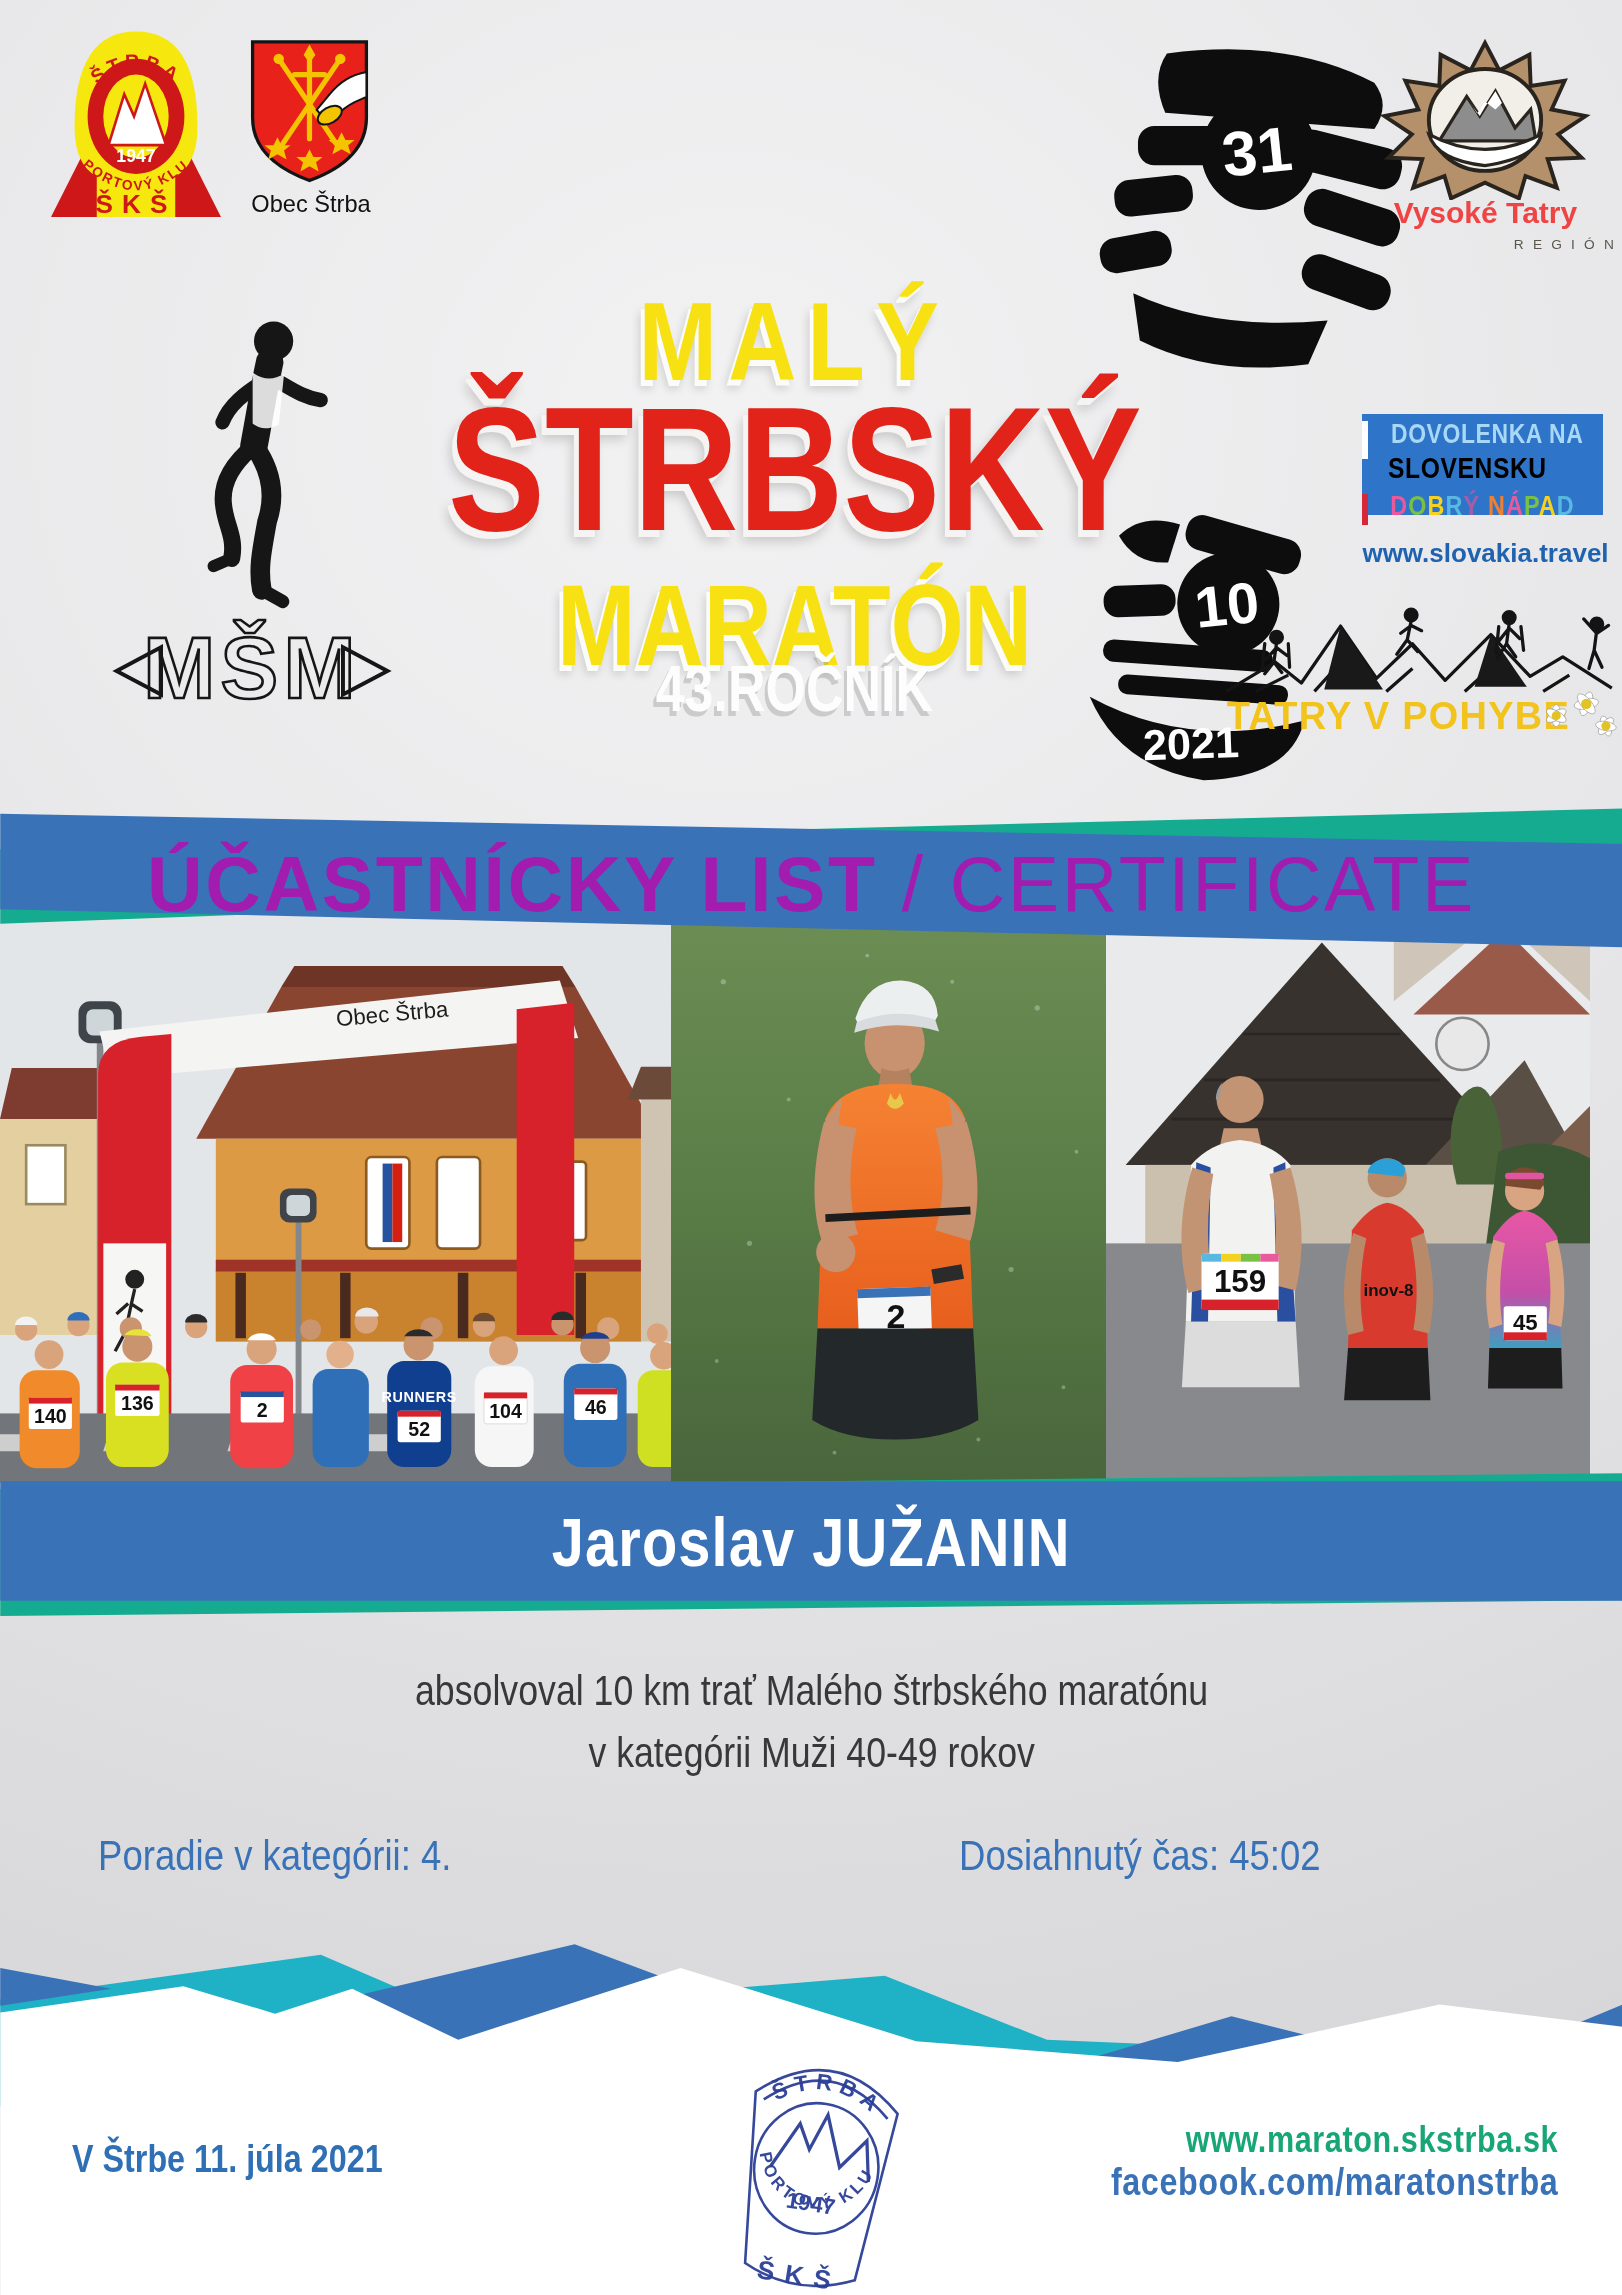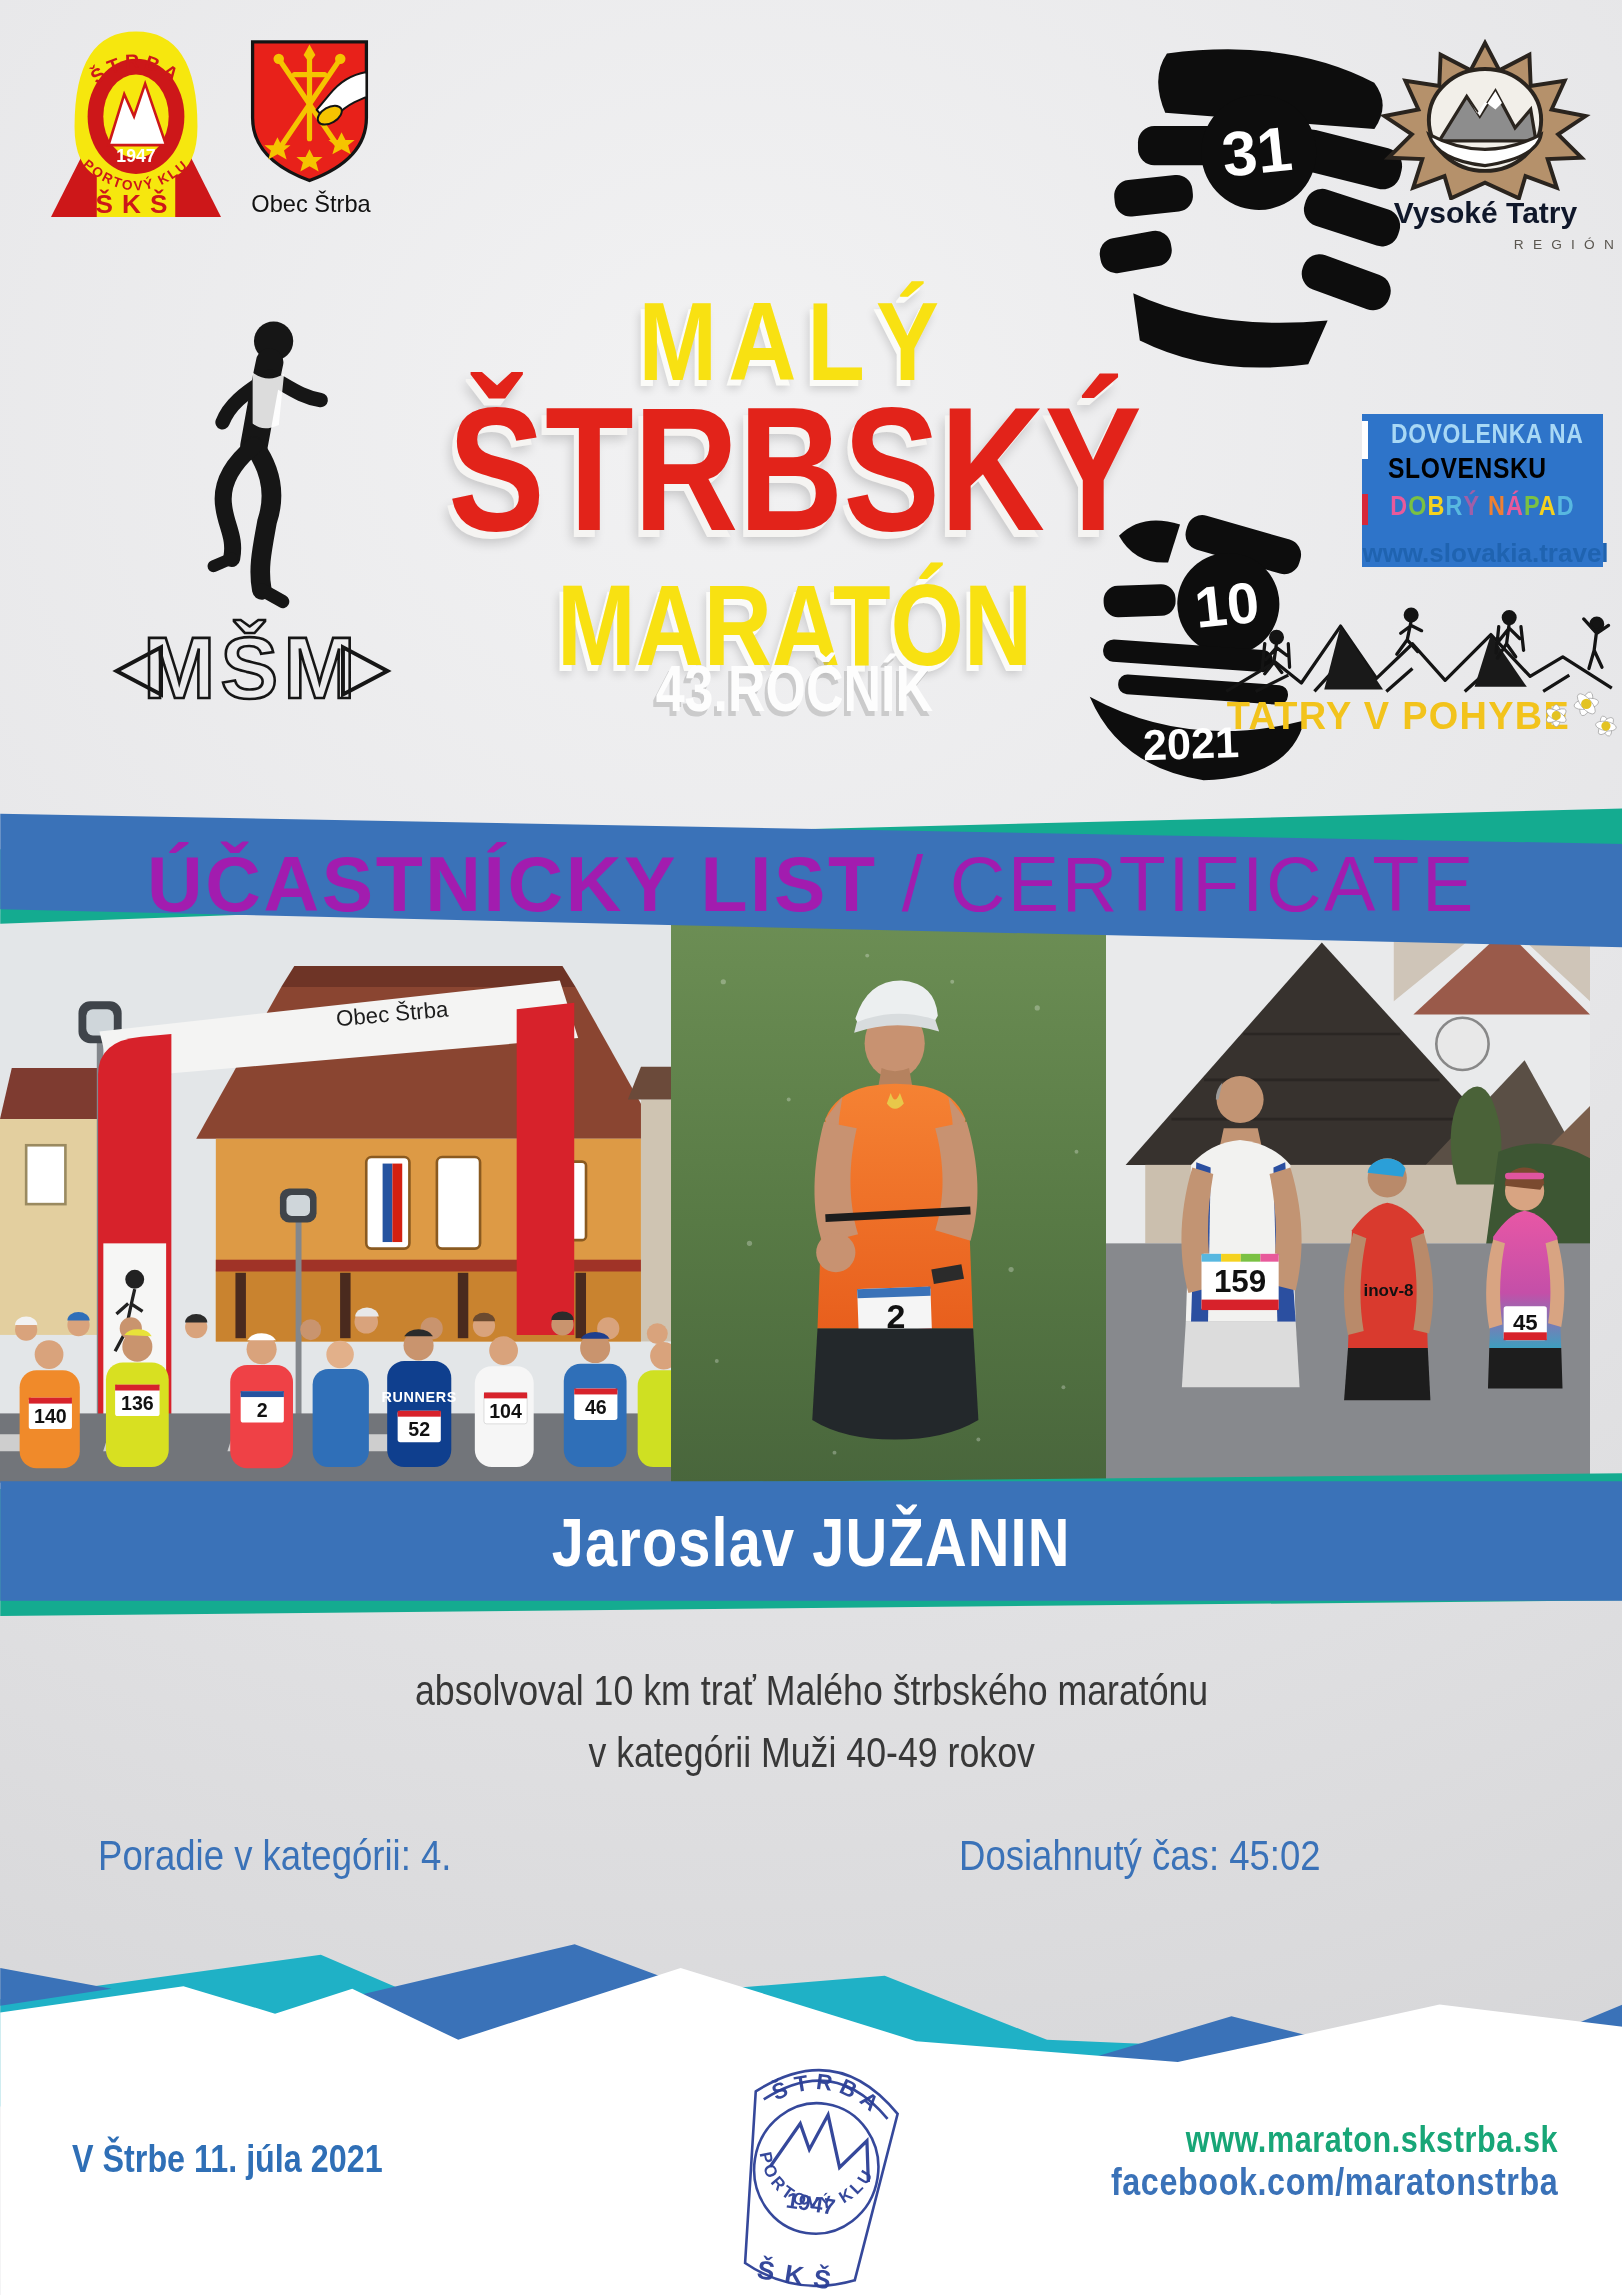--- a/index.html
+++ b/index.html
@@ -14,23 +14,23 @@
   .cond85{display:inline-block;transform:scaleX(.85);transform-origin:center;}
   .cond80{display:inline-block;transform:scaleX(.8);transform-origin:center;}
 
   
   #sks-logo{left:47px;top:17px;width:178px;height:204px;z-index:3;}
   #obec-logo{left:246px;top:34px;width:127px;height:157px;z-index:3;}
   #obec-caption{left:216px;top:191px;width:190px;text-align:center;font-size:23.6px;color:#111;z-index:3;}
   #msm-logo{left:98px;top:294px;width:308px;height:445px;z-index:3;}
   #shoe-print{left:1040px;top:26px;width:373px;height:759px;z-index:3;}
   #vt-logo{left:1374px;top:36px;width:222px;height:164px;z-index:3;}
-  #vt-name{left:1348px;top:196px;width:275px;text-align:center;font-size:30px;font-weight:700;color:#0f172a;z-index:3;}
+  #vt-name{left:1348px;top:196px;width:275px;text-align:center;font-size:30px;font-weight:700;color:#ef4444;z-index:3;}
   #vt-region{left:1348px;top:230px;width:275px;text-align:right;font-size:13.7px;letter-spacing:9.2px;color:#5a564f;z-index:3;margin-top:7px;}
-  #dovolenka{left:1362px;top:414px;width:241px;height:153px;background:var(--c-dovolenka-bg);z-index:3;text-decoration:underline;}
+  #dovolenka{left:1362px;top:414px;width:241px;height:101px;background:var(--c-dovolenka-bg);z-index:3;text-decoration:underline;}
   #dovolenka .bar-w{position:absolute;left:0;top:6.5px;width:5.9px;height:38px;background:#fff;}
   #dovolenka .bar-r{position:absolute;left:0;top:80px;width:5.9px;height:31px;background:#d6273a;}
   #dov-l1{position:absolute;left:11.8px;top:5.2px;font-size:27px;font-weight:700;color:var(--c-dovolenka-light);letter-spacing:0.7px;}
   #dov-l2{position:absolute;left:11.8px;top:38px;font-size:29px;font-weight:700;color:#000000;letter-spacing:0.7px;}
   #dov-l3{position:absolute;left:11.8px;top:76px;font-size:27.5px;font-weight:700;letter-spacing:1.3px;}
   #dov-url{left:1348px;top:538px;width:275px;text-align:center;font-size:26px;font-weight:700;color:#1f63b0;z-index:3;}
   #tvp-logo{left:1216px;top:564px;width:406px;height:183px;z-index:3;}
 
   
   .title-line{left:294px;width:1001px;text-align:center;z-index:3;line-height:1;}

